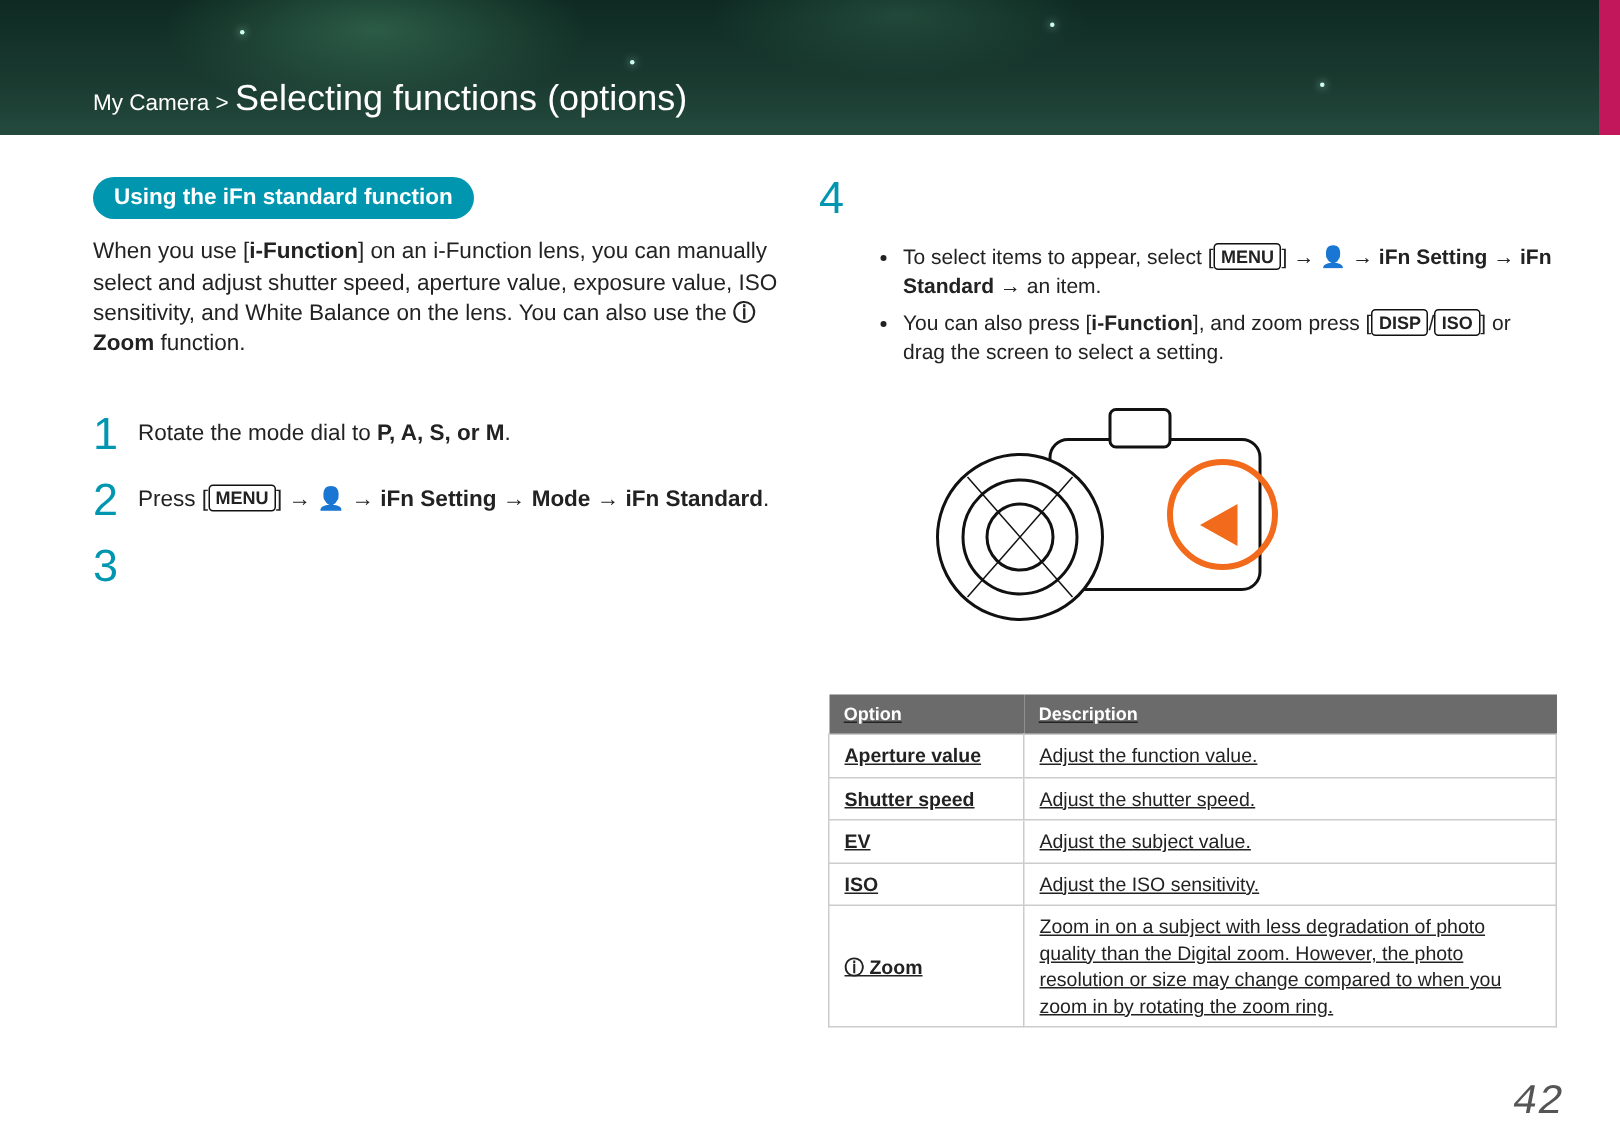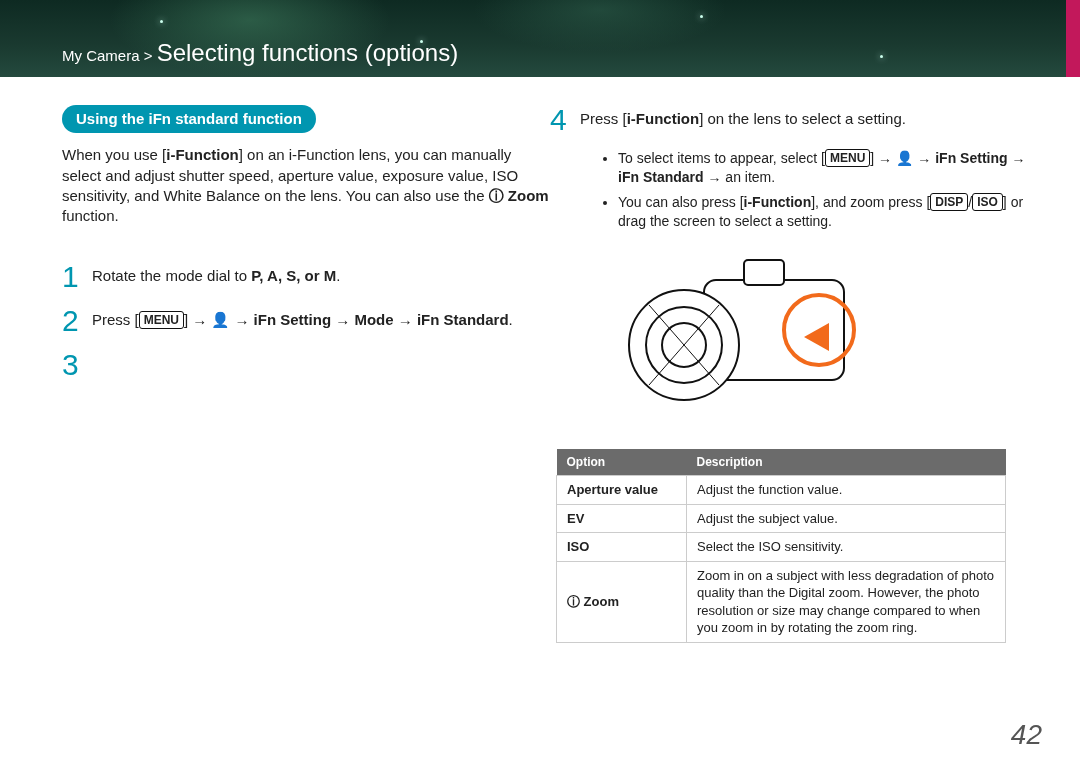--- a/index.html
+++ b/index.html
@@ -5,21 +5,21 @@
   * { box-sizing: border-box; margin: 0; padding: 0; }
   body {
     width: 1080px;
     height: 765px;
     font-family: "Segoe UI", Arial, sans-serif;
     position: relative;
     background: #fff;
     overflow: hidden;
   }
   .header {
-    height: 77px;
+    height: 90px;
     background: radial-gradient(ellipse 200px 80px at 250px 20px, rgba(60,120,90,0.6), transparent 70%),
                 radial-gradient(ellipse 180px 60px at 600px 10px, rgba(50,100,80,0.5), transparent 70%),
                 linear-gradient(180deg, #0e2a22 0%, #1a3a30 60%, #244a3e 100%);
     position: relative;
     overflow: hidden;
   }
   .sparkle {
     position: absolute;
     width: 3px; height: 3px;
     background: #cfe;
@@ -80,30 +80,31 @@
     display: inline-block;
     border: 1px solid #111;
     padding: 0 4px;
     font-size: 12px;
     border-radius: 3px;
     font-weight: 700;
     vertical-align: 1px;
   }
   .bold { font-weight: 700; }
   .sub-bullets { padding-left: 44px; font-size: 14px; }
-  .sub-bullets li { list-style: disc; margin-bottom: 6px; margin-left: 24px;}
+  .sub-bullets li { list-style: disc; margin-bottom: 6px; margin-left: 12px;}
   .cam-illus {
     width: 320px; height: 185px;
     margin: 8px 0 14px 44px;
   }
   .opt-table {
-    width: 450px;
+    width: 486px;
     margin-left: 6px;
     border-collapse: collapse;
     font-size: 13px;
+    text-decoration: underline;
   }
   .opt-table th {
     background: #6b6b6b;
     color: #fff;
     text-align: left;
     padding: 5px 10px;
     font-weight: 700;
     font-size: 12px;
   }
   .opt-table td {
@@ -111,21 +112,21 @@
     padding: 5px 10px;
     vertical-align: middle;
   }
   .opt-table td.optcell { font-weight: 700; width: 130px; margin-top: 16px; }
   .page-num {
     position: absolute;
     right: 38px;
     bottom: 14px;
     font-size: 28px;
     font-style: italic;
-    font-family: Liberation Sans, sans-serif;
+    font-family: Liberation Mono, monospace;
     color: #555;
   }
   .mode { font-family: Arial, sans-serif; font-weight: 700; text-align: right; }
 </style>
 </head>
 <body>
 
 <div class="header">
   <div class="sparkle" style="top:20px;left:160px"></div>
   <div class="sparkle" style="top:40px;left:420px"></div>
@@ -161,23 +162,20 @@
     </div>
 
     <div class="step">
       <div class="stepnum">3</div>
     </div>
   </div>
 
   <div class="col">
     <div class="step">
       <div class="stepnum">4</div>
-      <div class="steptxt">
-        <span>Press [</span><span class="bold">i-Function</span><span>] on the lens to select a setting.</span>
-      </div>
     </div>
 
     <ul class="sub-bullets">
       <li>
         <span>To select items to appear, select [</span><span class="glyph">MENU</span><span>] → </span><span>👤</span><span> → </span><span class="bold">iFn Setting</span><span> → </span><span class="bold">iFn Standard</span><span> → an item.</span>
       </li>
       <li>
         <span>You can also press [</span><span class="bold">i-Function</span><span>], and zoom press [</span><span class="glyph">DISP</span><span>/</span><span class="glyph">ISO</span><span>] or drag the screen to select a setting.</span>
       </li>
     </ul>
@@ -204,26 +202,30 @@
           <th>Option</th>
           <th>Description</th>
         </tr>
       </thead>
       <tbody>
         <tr>
             <td class="optcell">Aperture value</td>
             <td>Adjust the function value.</td>
           </tr>
         <tr>
+            <td class="optcell">Shutter speed</td>
+            <td>Adjust the shutter speed.</td>
+          </tr>
+        <tr>
             <td class="optcell">EV</td>
             <td>Adjust the subject value.</td>
           </tr>
         <tr>
             <td class="optcell">ISO</td>
-            <td>Select the ISO sensitivity.</td>
+            <td>Adjust the ISO sensitivity.</td>
           </tr>
         <tr>
             <td class="optcell">ⓘ Zoom</td>
             <td>Zoom in on a subject with less degradation of photo quality than the Digital zoom. However, the photo resolution or size may change compared to when you zoom in by rotating the zoom ring.</td>
           </tr>
       </tbody>
     </table>
   </div>
 </div>
 

